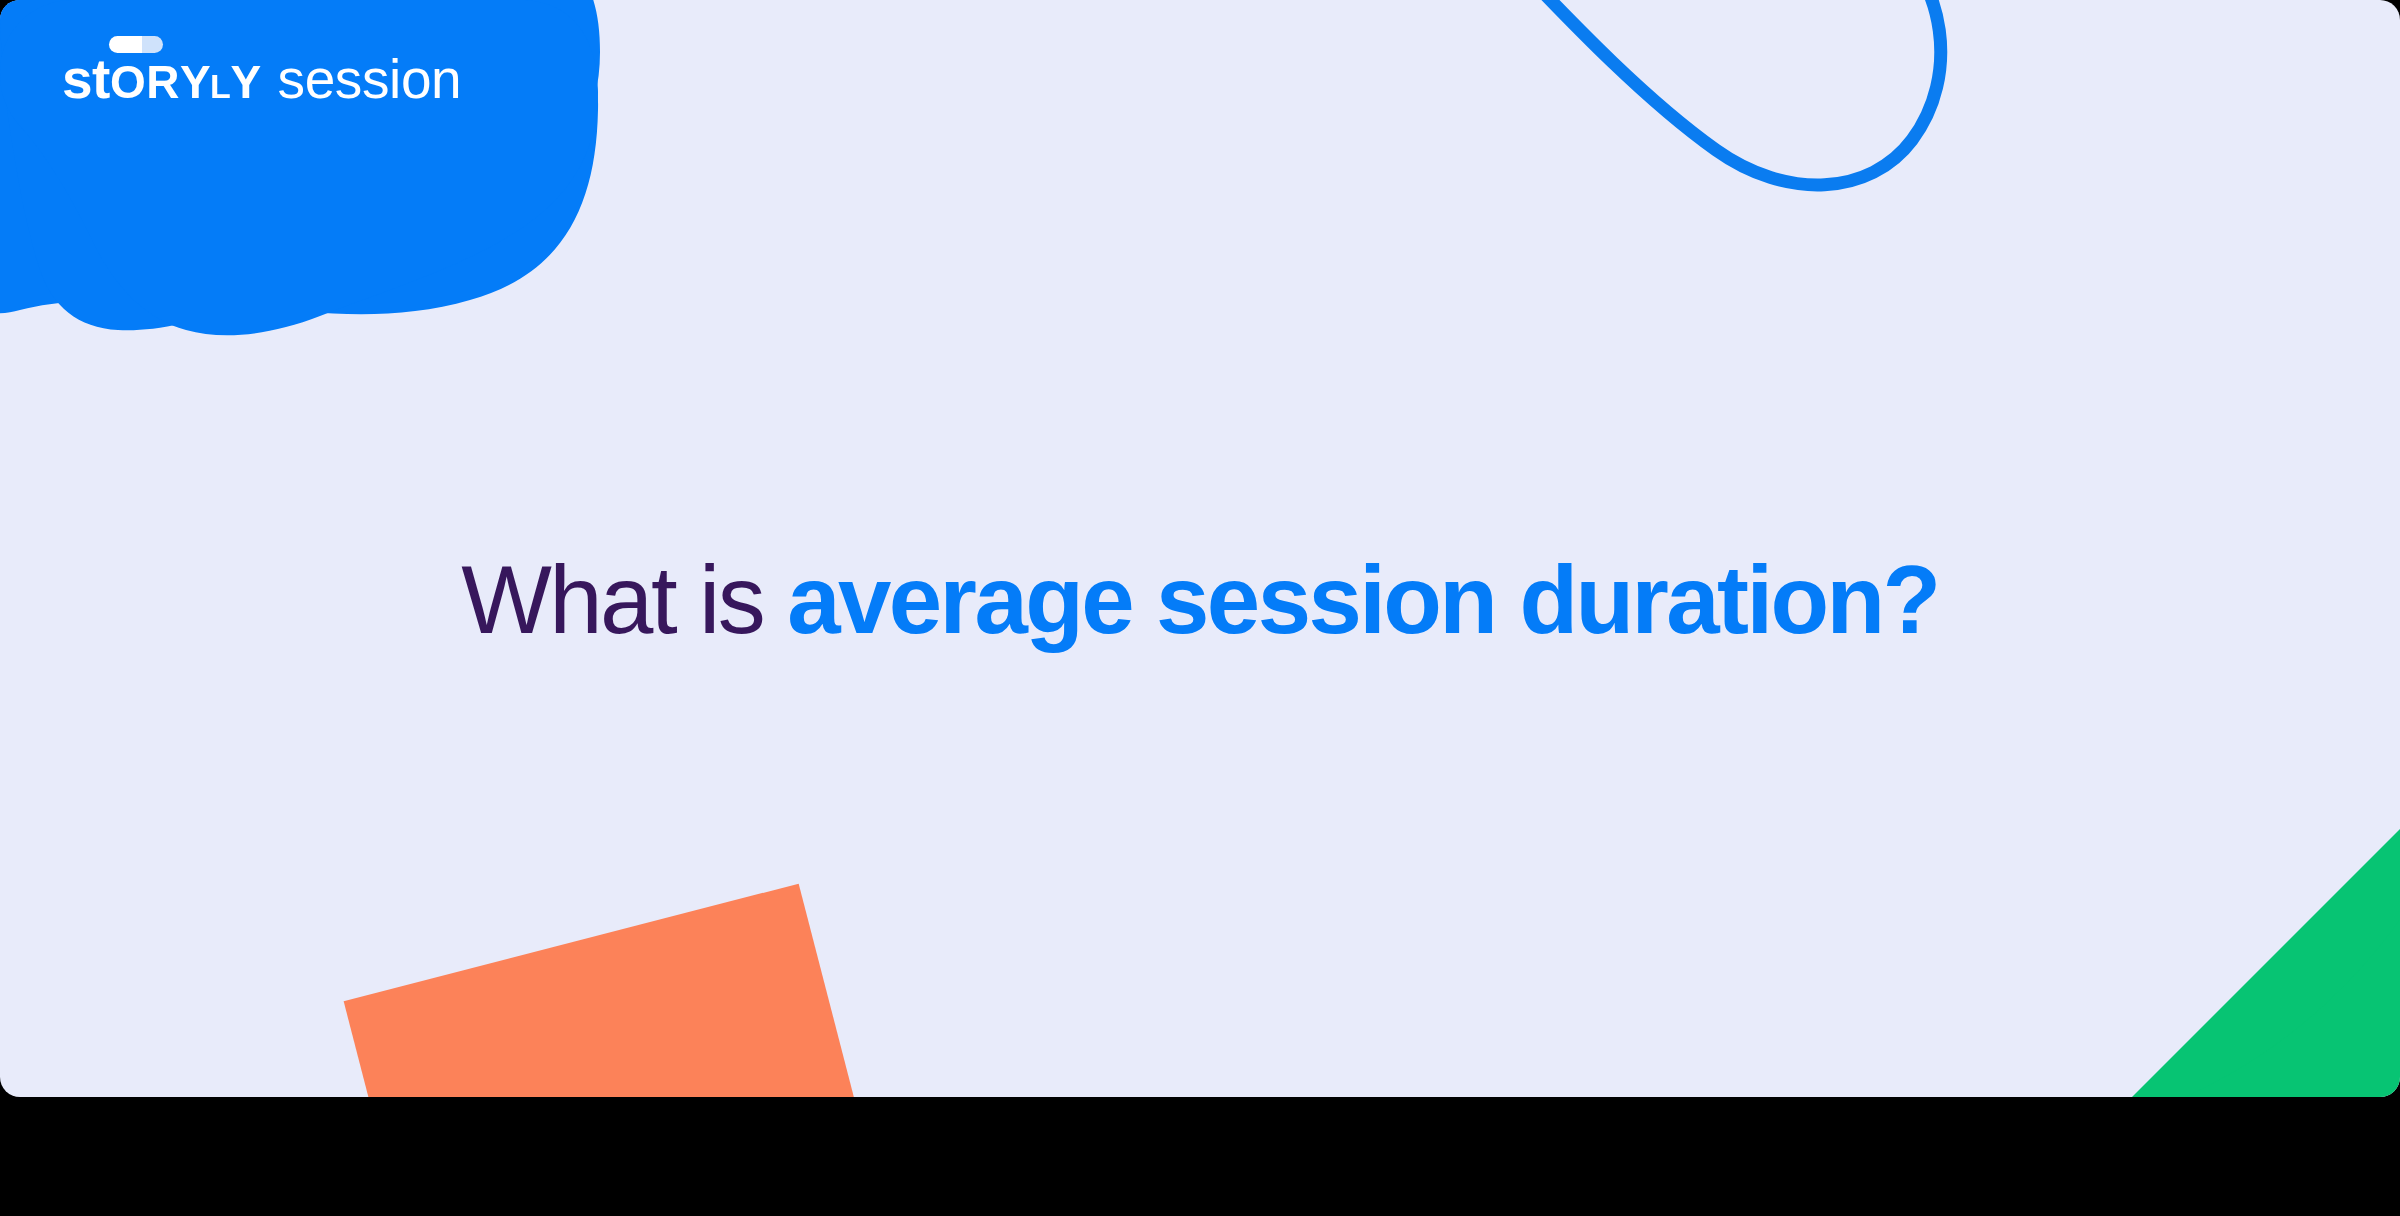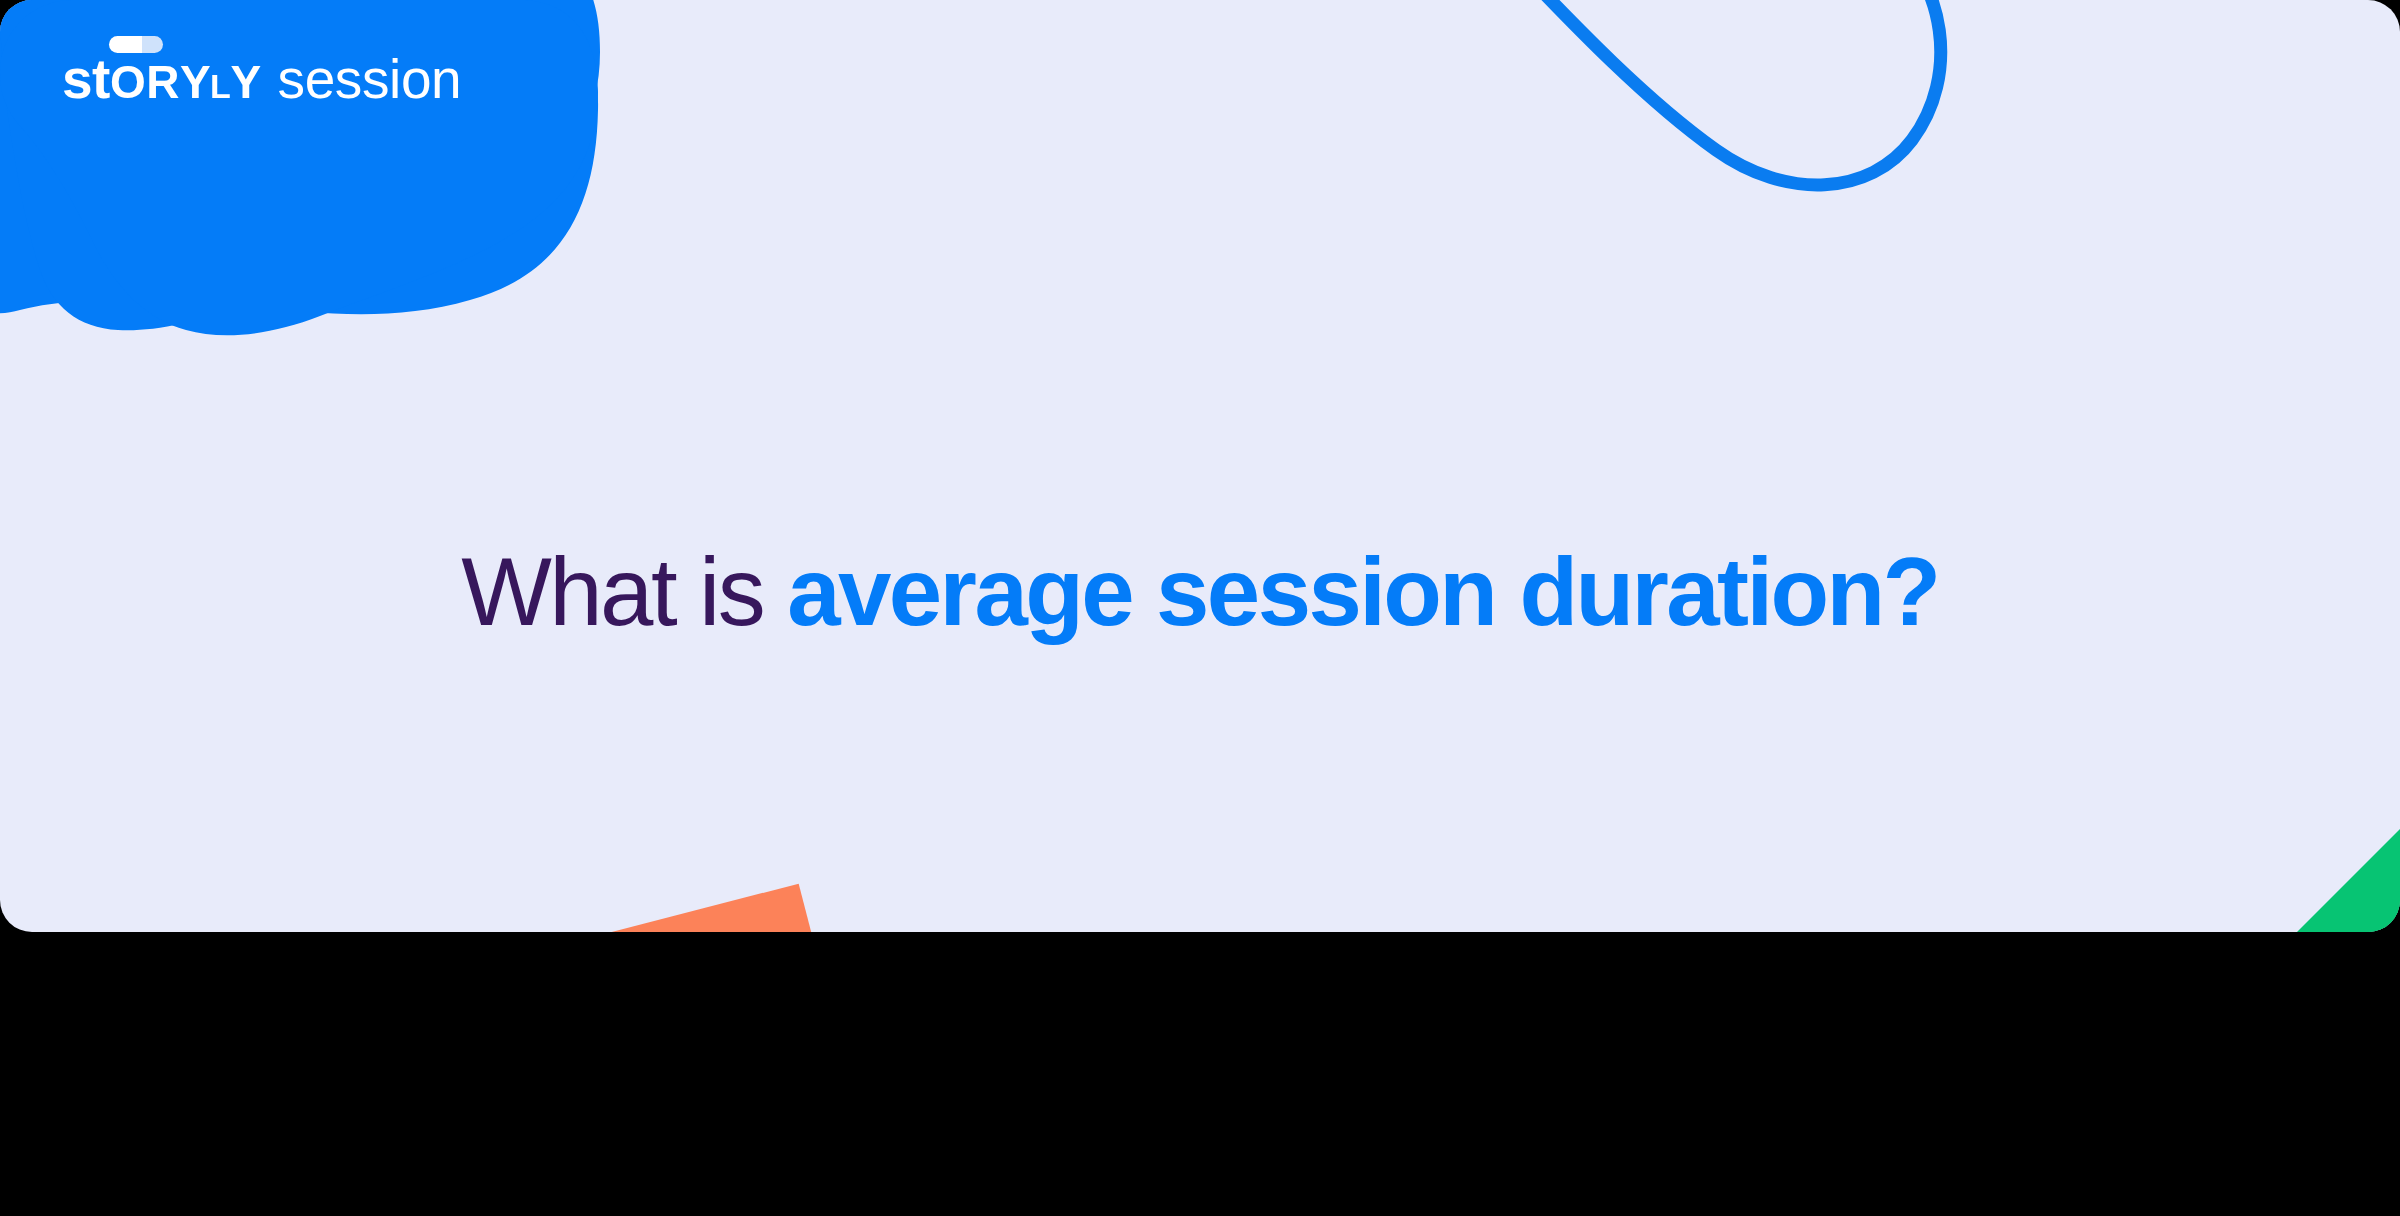--- a/index.html
+++ b/index.html
@@ -12,23 +12,23 @@
     height: 1216px;
     overflow: hidden;
     font-family: "Liberation Sans", sans-serif;
   }
 
   
   .card {
     position: absolute;
     inset: 0;
     width: 2400px;
-    height: 932px;
+    height: 1097px;
     background: #e8ebfa;
-    border-radius: 32px;
+    border-radius: 20px;
     overflow: hidden;
   }
 
   
   .decor {
     position: absolute;
     inset: 0;
     width: 100%;
     height: 100%;
     pointer-events: none;
@@ -84,21 +84,21 @@
   
   .heading-wrap {
     position: absolute;
     left: 0;
     right: 0;
     top: 538px;
     text-align: center;
     z-index: 5;
   }
   .heading {
-    margin: 0;
+    margin: 8px;
     font-size: 96px;
     font-weight: 700;
     line-height: 1.12;
     letter-spacing: -2.6px;
     white-space: nowrap;
   }
   .h-plain  { color: #37175c; font-weight: 500; }
   .h-accent { color: #047cf8; font-weight: 700; }
 </style>
 </head>

